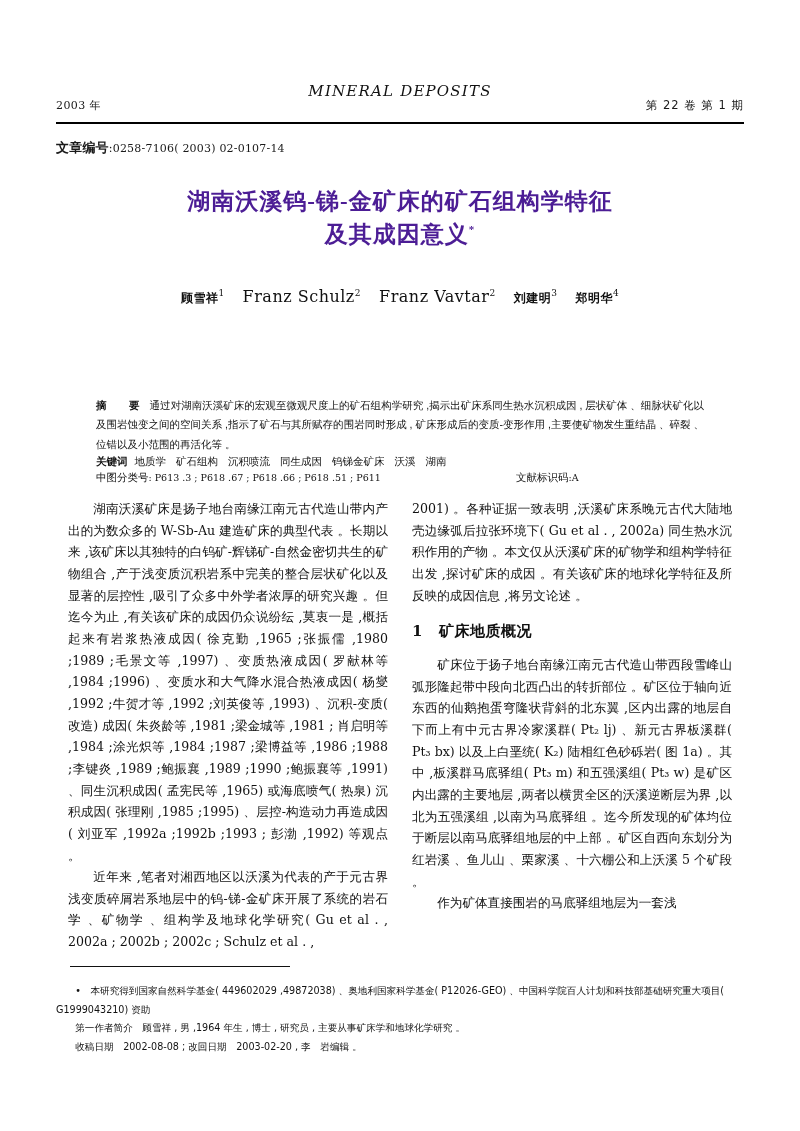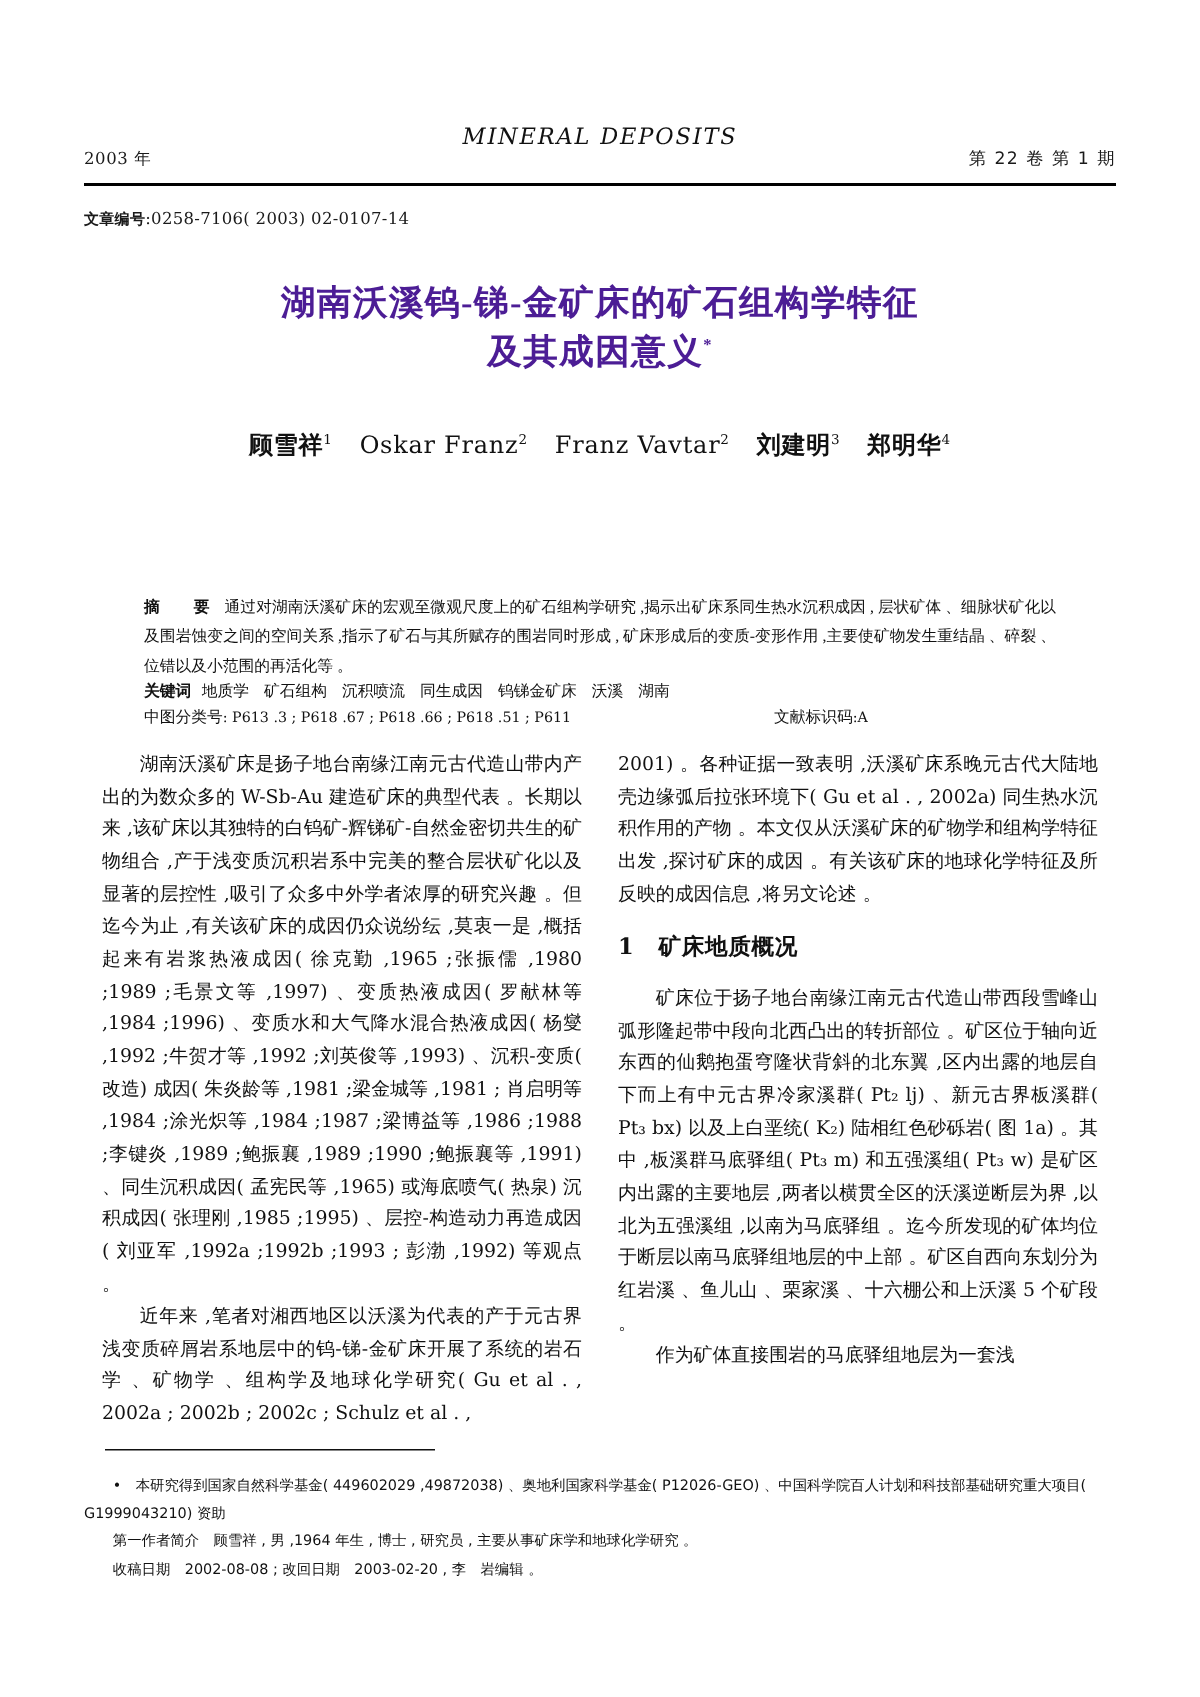--- a/index.html
+++ b/index.html
@@ -81,21 +81,21 @@
   .artnum {
     position: absolute;
     left: 56px;
     top: 139px;
     font-size: 11px;
     letter-spacing: .2px;
   }
   .artnum b {
     font-family: "DejaVu Sans", "Liberation Sans", sans-serif;
     font-weight: 700;
-    font-size: 10px;
+    font-size: 13px;
   }
 
   
   .title-block {
     position: absolute;
     left: 56px;
     top: 186px;
     width: 688px;
     text-align: center;
   }
@@ -120,21 +120,21 @@
     width: 688px;
     text-align: center;
     font-size: 16px;
     letter-spacing: .5px;
     color: #111;
   }
   .authors .au { margin: 0 9px; }
   .authors .cn {
     font-family: "DejaVu Sans", "Liberation Sans", sans-serif;
     font-weight: 600;
-    font-size: 16px;
+    font-size: 12px;
   }
   .authors .en {
     font-family: "DejaVu Serif", "Liberation Serif", serif;
     font-size: 16px;
   }
   .authors sup { font-size: 9px; }
 
   
   .affil {
     position: absolute;
@@ -152,21 +152,21 @@
   
   .abs {
     position: absolute;
     left: 96px;
     top: 396px;
     width: 608px;
     font-size: 10.5px;
     line-height: 1.85;
     text-align: justify;
     color: #111;
-    font-family: Liberation Serif, serif;
+    font-family: Liberation Sans, sans-serif;
   }
   .abs .lbl {
     font-weight: 700;
     letter-spacing: 6px;
     margin-right: 4px;
   }
   .kw {
     position: absolute;
     left: 96px;
     top: 452px;
@@ -270,21 +270,21 @@
   <div class="artnum">
     <b>文章编号</b><span>:0258-7106( 2003) 02-0107-14</span>
   </div>
 
   <div class="title-block">
     <div class="title-line">湖南沃溪钨-锑-金矿床的矿石组构学特征</div>
     <div class="title-line"><span>及其成因意义</span><span class="title-star">*</span></div>
   </div>
 
   <div class="authors">
-    <span class="au"><span class="cn">顾雪祥</span><sup>1</sup></span><span class="au"><span class="en">Oskar Franz</span><sup>2</sup></span><span class="au"><span class="en">Franz Vavtar</span><sup>2</sup></span><span class="au"><span class="cn">刘建明</span><sup>3</sup></span><span class="au"><span class="cn">郑明华</span><sup>4</sup></span>
+    <span class="au"><span class="cn">顾雪祥</span><sup>1</sup></span><span class="au"><span class="en">Franz Schulz</span><sup>2</sup></span><span class="au"><span class="en">Franz Vavtar</span><sup>2</sup></span><span class="au"><span class="cn">刘建明</span><sup>3</sup></span><span class="au"><span class="cn">郑明华</span><sup>4</sup></span>
   </div>
 
 
   <div class="abs">
     <span class="lbl">摘　要</span><span>通过对湖南沃溪矿床的宏观至微观尺度上的矿石组构学研究 ,揭示出矿床系同生热水沉积成因 , 层状矿体 、细脉状矿化以及围岩蚀变之间的空间关系 ,指示了矿石与其所赋存的围岩同时形成 , 矿床形成后的变质-变形作用 ,主要使矿物发生重结晶 、碎裂 、位错以及小范围的再活化等 。</span>
   </div>
 
   <div class="kw">
     <span class="lbl">关键词</span><span>地质学</span><span class="sep"></span><span>矿石组构</span><span class="sep"></span><span>沉积喷流</span><span class="sep"></span><span>同生成因</span><span class="sep"></span><span>钨锑金矿床</span><span class="sep"></span><span>沃溪</span><span class="sep"></span><span>湖南</span>
   </div>

